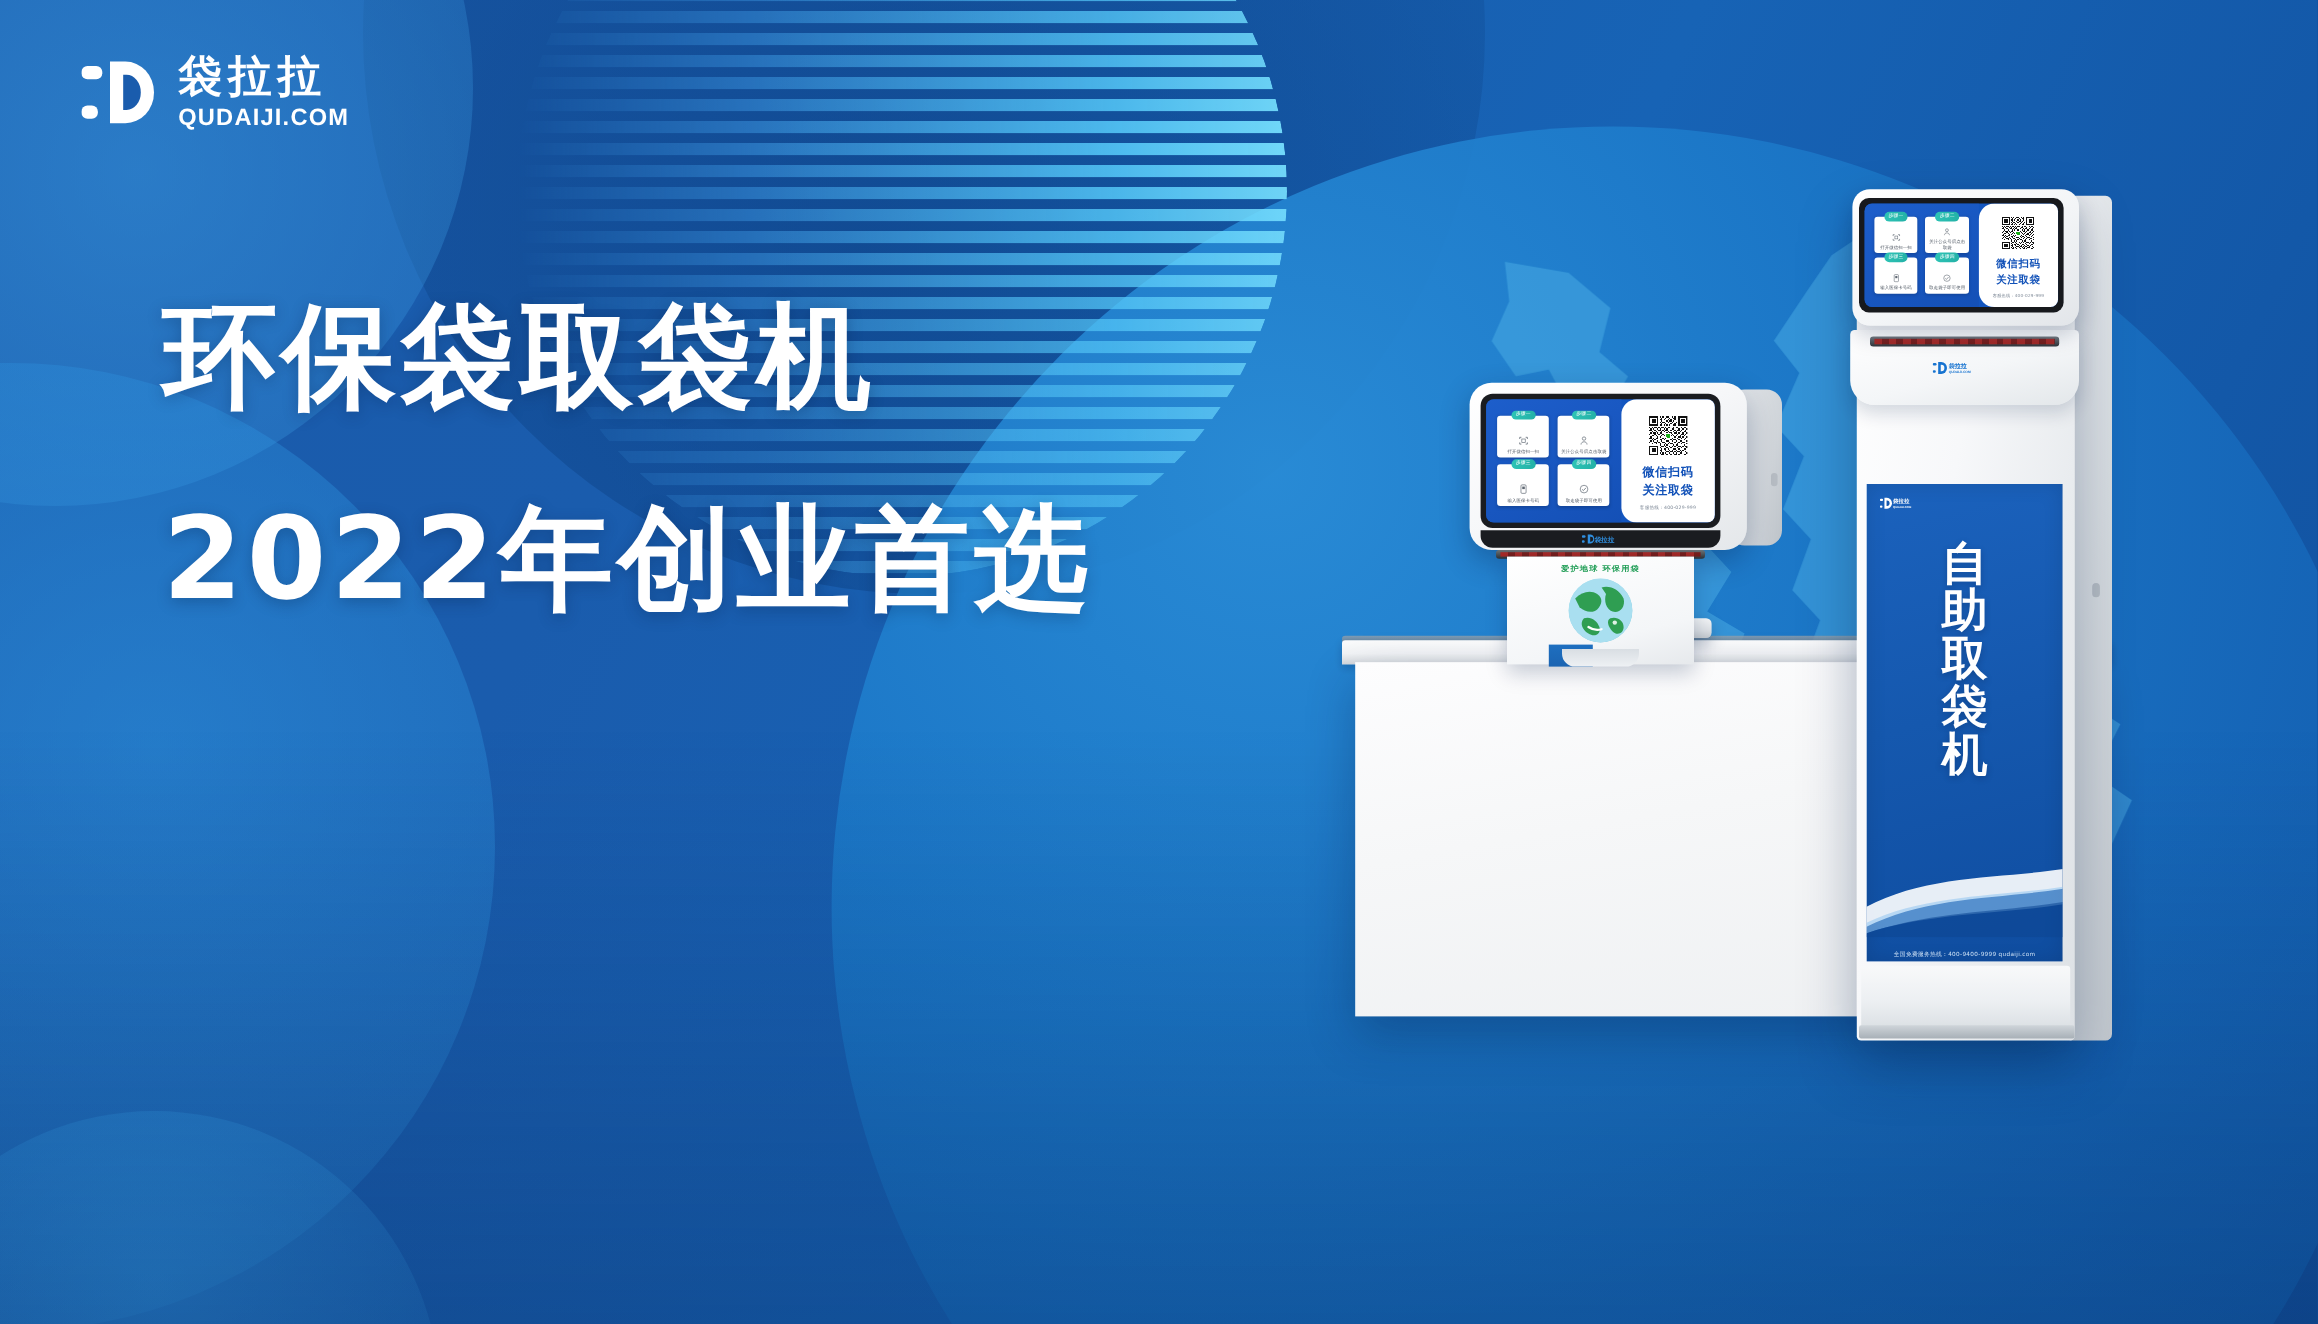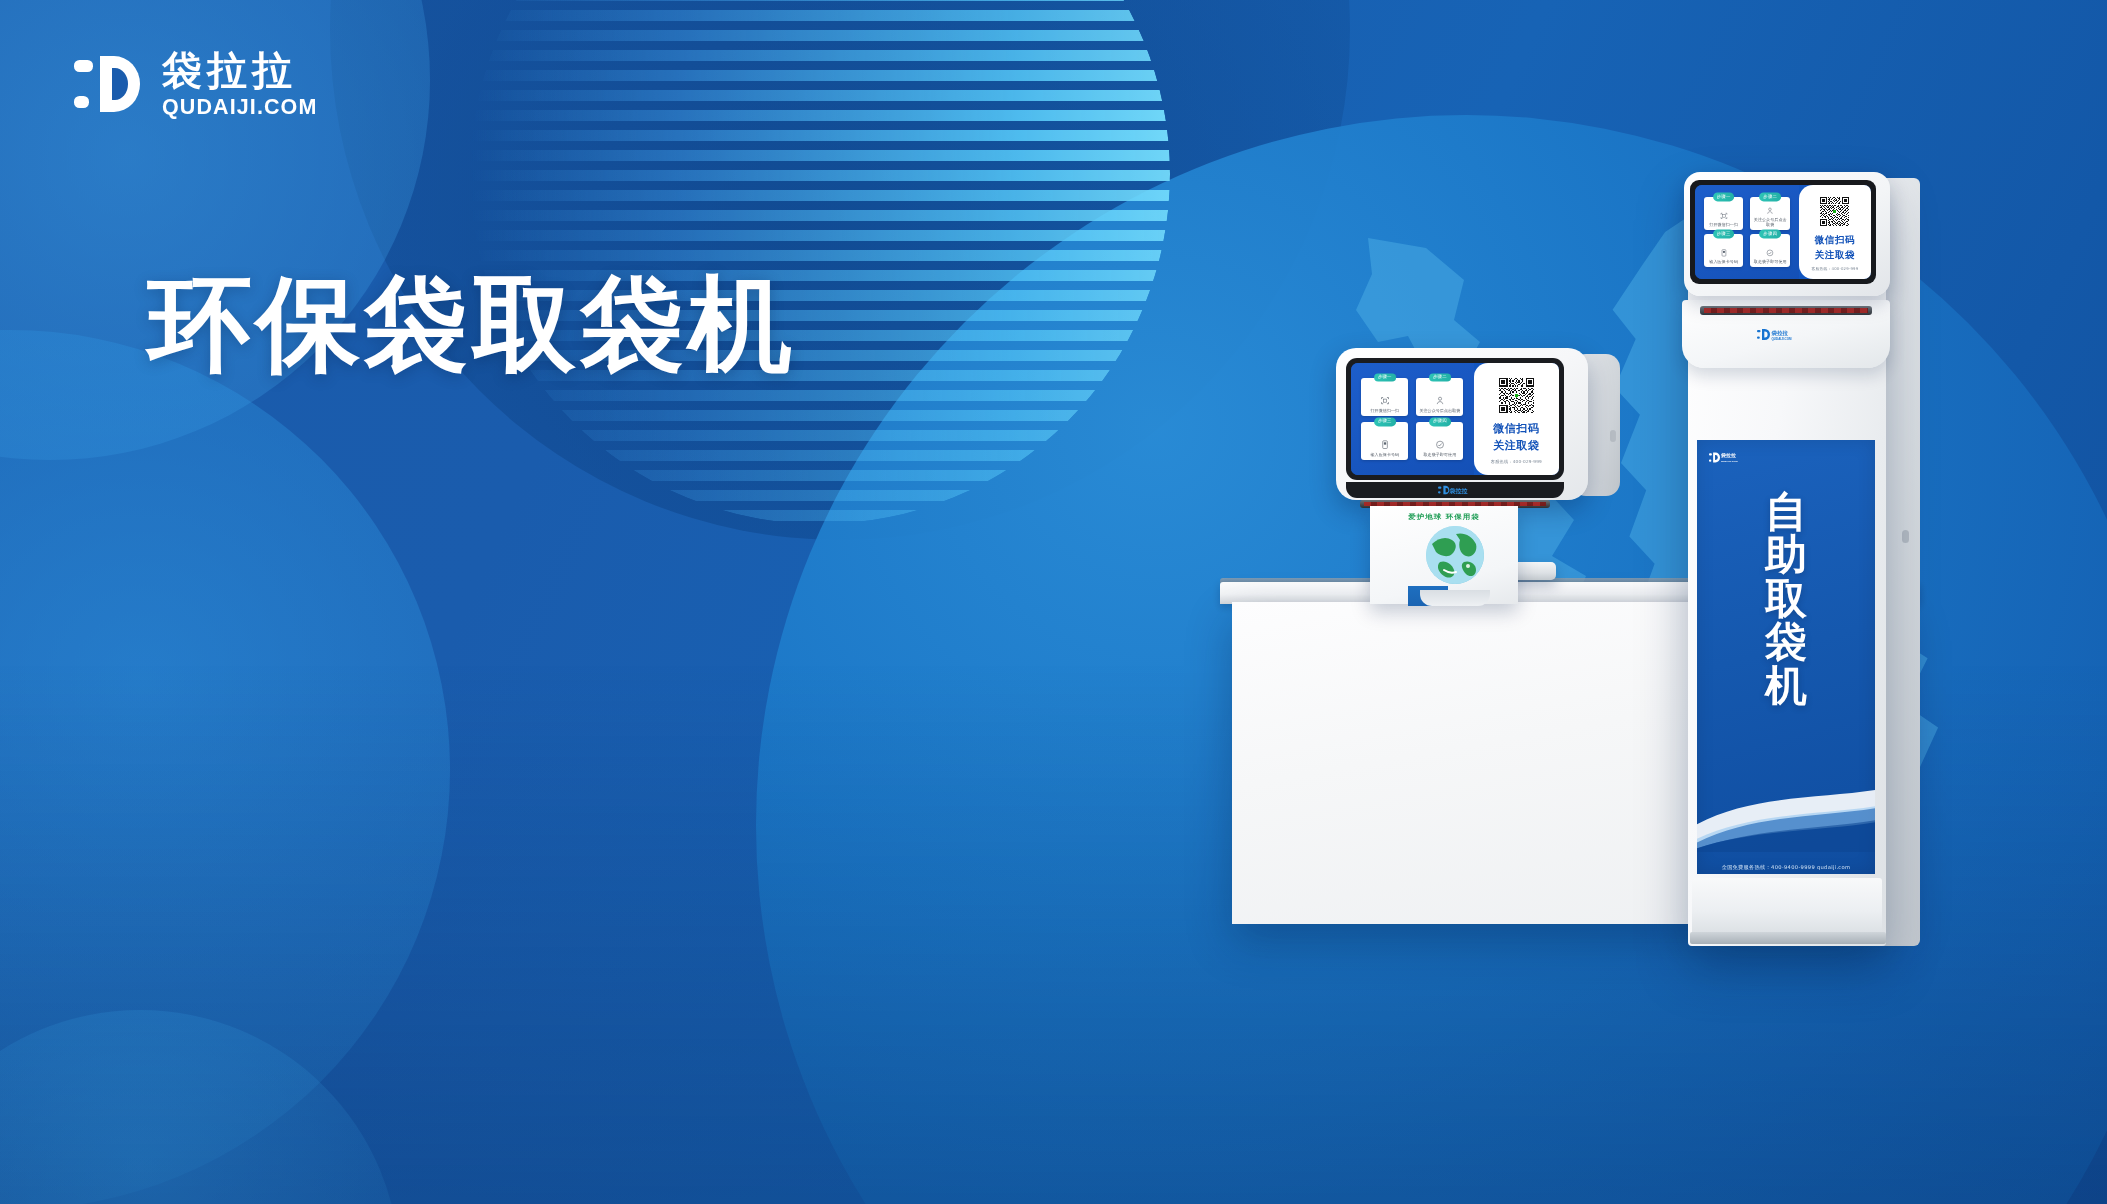--- a/index.html
+++ b/index.html
@@ -142,21 +142,21 @@
     position:absolute;left:24px;top:152px;width:190px;height:8px;border-radius:3px;
     background:linear-gradient(to bottom,#6d7479,#2c3034);
     overflow:hidden;
   }
   #kd-slot-inner{
     position:absolute;left:4px;top:2px;width:182px;height:4px;
     background:repeating-linear-gradient(90deg,#b4231f 0 7px,#7d1512 7px 13px);
     opacity:.85;
   }
   #kd-bag{
-    position:absolute;left:34px;top:158px;width:148px;height:98px;
+    position:absolute;left:34px;top:158px;width:170px;height:98px;
     background:linear-gradient(165deg,#ffffff,#f4f6f8 70%,#e6e9ec);
     box-shadow:0 8px 18px rgba(3,28,70,.22);
   }
   #kd-bag-text{
     position:absolute;left:0;top:6px;width:100%;text-align:center;
     color:#1f9d55;font-size:7.5px;letter-spacing:1px;font-weight:700;
     transform:scaleY(.9);
     font-family:"DejaVu Sans","Liberation Sans",sans-serif;
   }
   #kd-bag-globe{
@@ -363,20 +363,21 @@
       <path d="M38 20 h3 a13 16 0 0 1 0 32 h-3 z" fill="#1a5cad"></path>
     </svg>
     <div id="logo-text">
       <div id="logo-cn">袋拉拉</div>
       <div id="logo-en">QUDAIJI.COM</div>
     </div>
   </div>
 
   <div id="headline">
     <div class="h1line" id="headline-line1">环保袋取袋机</div>
+    <div class="h1line" id="headline-line2">2022年创业首选</div>
   </div>
 
   <div id="counter-top-edge"></div>
   <div id="counter-top"></div>
   <div id="counter"></div>
 
   <div id="kiosk-tall">
     <div id="kt-right-col"></div>
     <div id="kt-right-dot"></div>
     <div id="kt-shell"></div>

